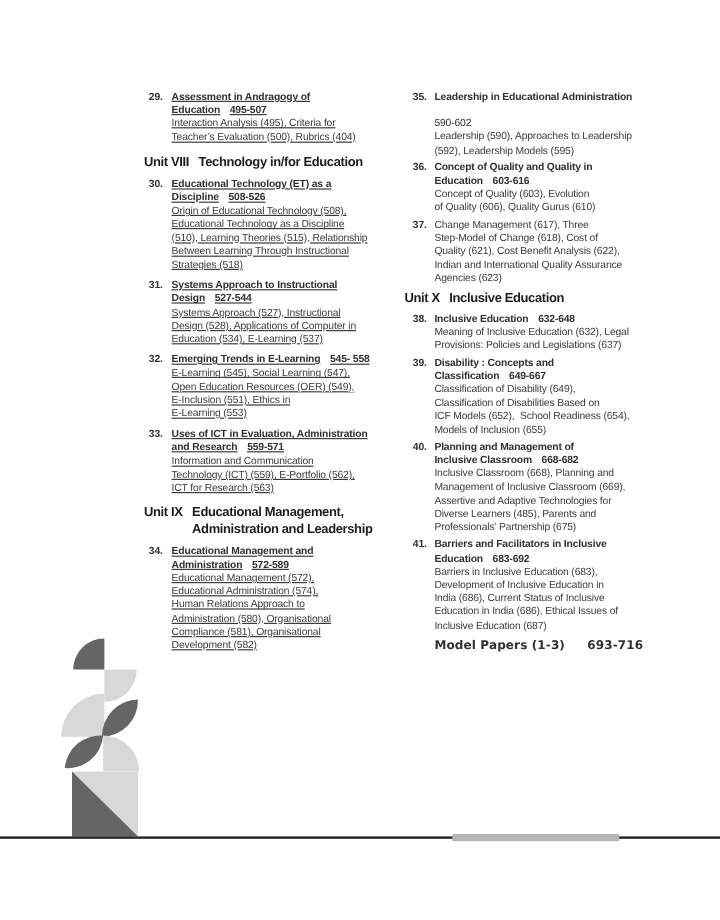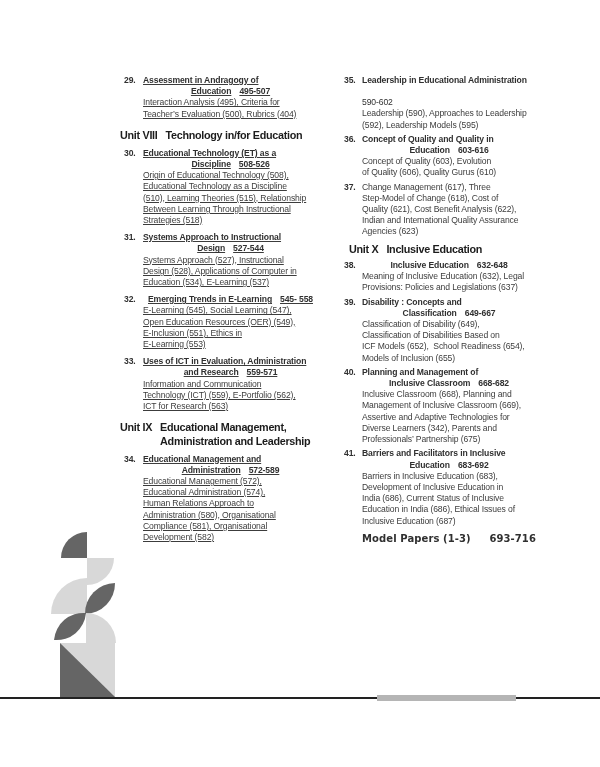--- a/index.html
+++ b/index.html
@@ -12,28 +12,28 @@
   .col{position:absolute;top:75px;font-size:8.6px;line-height:11.2px;
        letter-spacing:-0.12px;color:var(--body);}
   .col-left{left:120px;width:198px;}
   .col-right{left:337px;width:199px;}
   .entry{position:relative;padding-left:23px;}
   .col-left .entry{margin-bottom:6px;text-decoration:underline;}
   .col-right .entry{padding-left:25px;margin-bottom:3px;}
   .num{position:absolute;left:4px;top:0;font-weight:700;color:var(--title);}
   .col-right .num{left:7px;}
   .tl{font-weight:700;color:var(--title);white-space:pre;}
-  .tl-last{display:flex;justify-content:center;}
+  .tl-last{display:flex;justify-content:flex-start;}
   .pg{font-weight:700;color:var(--title);margin-left:8px;}
   .pg-own{font-weight:400;color:var(--title);white-space:pre;margin-top:11px;}
   .bl{white-space:pre;}
   .unit{display:flex;font-weight:700;font-size:10.8px;line-height:13.4px;
         letter-spacing:-0.3px;color:var(--head);white-space:pre;}
   .col-left .unit{margin:9px 0 5.5px 0;}
-  .col-right .unit{margin:5px 0 4px 12px;}
+  .col-right .unit{margin:5px 0 4px 0;}
   .ulabel{margin-right:8px;}
   .model{display:flex;justify-content:space-between;margin-top:6px;padding-left:25px;
          font-family:"DejaVu Sans",sans-serif;font-weight:700;font-size:10px;
          letter-spacing:0.1px;color:var(--title);}
   .logo{position:absolute;left:50px;top:528px;}
   .lg-dark{fill:var(--logodark);}
   .lg-light{fill:var(--logolight);}
   .rule{position:absolute;left:0;top:697px;width:600px;height:2px;background:var(--rule);}
   .rule-gray{position:absolute;left:377px;top:695px;width:139px;height:6px;background:var(--rulegray);}
 </style>
@@ -137,21 +137,21 @@
         <div class="bl">ICF Models (652),  School Readiness (654),</div>
         <div class="bl">Models of Inclusion (655)</div>
       </div>
       <div class="entry">
         <span class="num">40.</span>
         <div class="tl">Planning and Management of</div>
         <div class="tl tl-last"><span>Inclusive Classroom</span><span class="pg">668-682</span></div>
         <div class="bl">Inclusive Classroom (668), Planning and</div>
         <div class="bl">Management of Inclusive Classroom (669),</div>
         <div class="bl">Assertive and Adaptive Technologies for</div>
-        <div class="bl">Diverse Learners (342), Parents and</div>
+        <div class="bl">Diverse Learners (485), Parents and</div>
         <div class="bl">Professionals’ Partnership (675)</div>
       </div>
       <div class="entry">
         <span class="num">41.</span>
         <div class="tl">Barriers and Facilitators in Inclusive</div>
         <div class="tl tl-last"><span>Education</span><span class="pg">683-692</span></div>
         <div class="bl">Barriers in Inclusive Education (683),</div>
         <div class="bl">Development of Inclusive Education in</div>
         <div class="bl">India (686), Current Status of Inclusive</div>
         <div class="bl">Education in India (686), Ethical Issues of</div>

